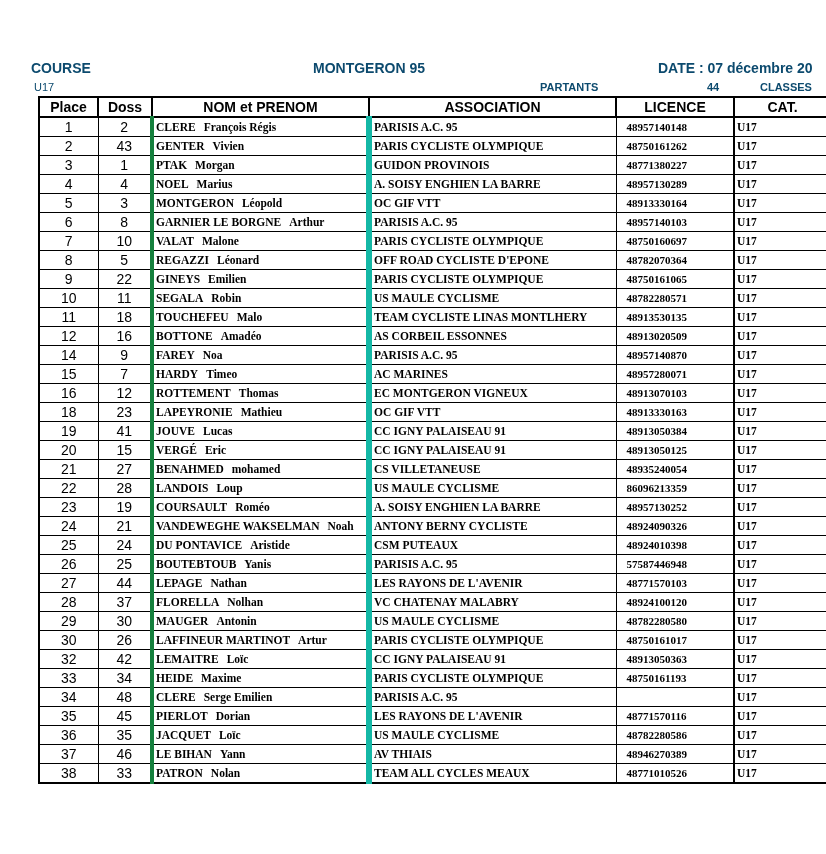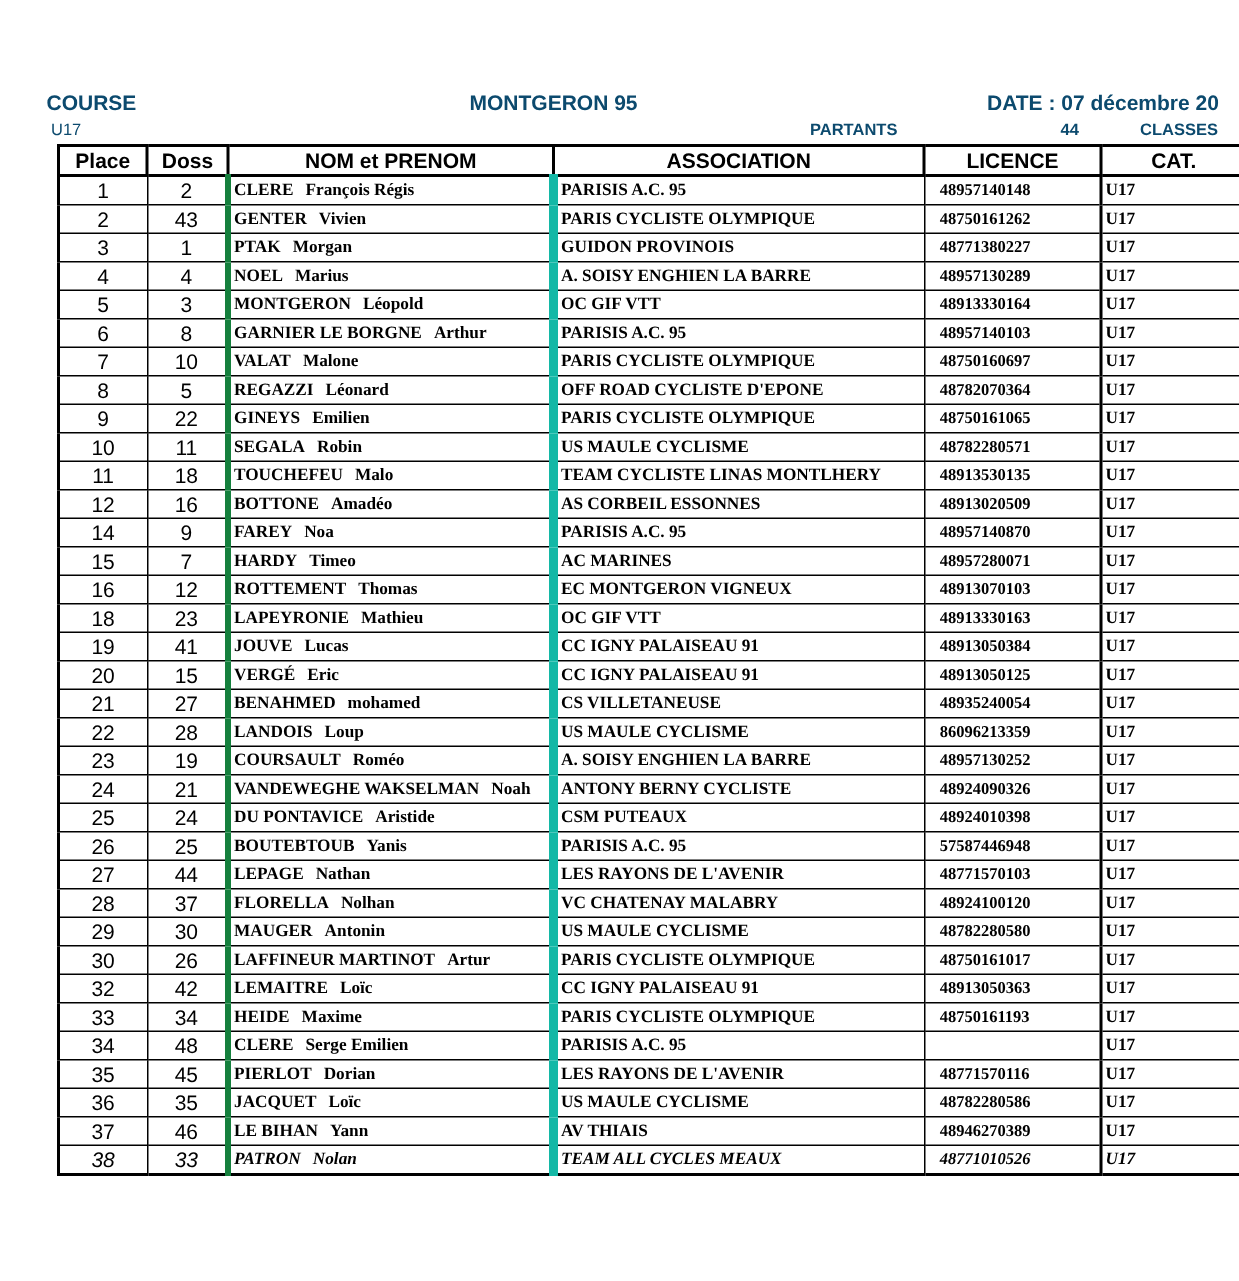--- a/index.html
+++ b/index.html
@@ -46,21 +46,21 @@
     font-family: "Liberation Serif", serif;
     font-weight: bold;
     font-size: 11px;
     text-align: left;
     padding-left: 10px;
   }
   table.results td.name-cell { border-left: 4px solid #15803d; }
   table.results td.assoc-cell { border-left: 6px solid #14b8a6; }
   table.results td.cat-cell { border-left: 2px solid #000; border-right: 2px solid #000; }
   table.results td.place-cell { border-left: 2px solid #000; }
-  table.results tbody tr:last-child td { border-bottom: 2px solid #000; font-style: italic; }
+  table.results tbody tr:last-child td { border-bottom: 2px solid #000; }
   .sp { display: inline-block; width: 8px; }
 </style>
 </head>
 <body>
 
 <div class="title-line red" style="left:31px;">COURSE</div>
 <div class="title-line red" style="left:313px;">MONTGERON  95</div>
 <div class="title-line red" style="left:658px;">DATE :  07 décembre 20</div>
 
 <div class="sub-line red" style="left:34px;">U17</div>

